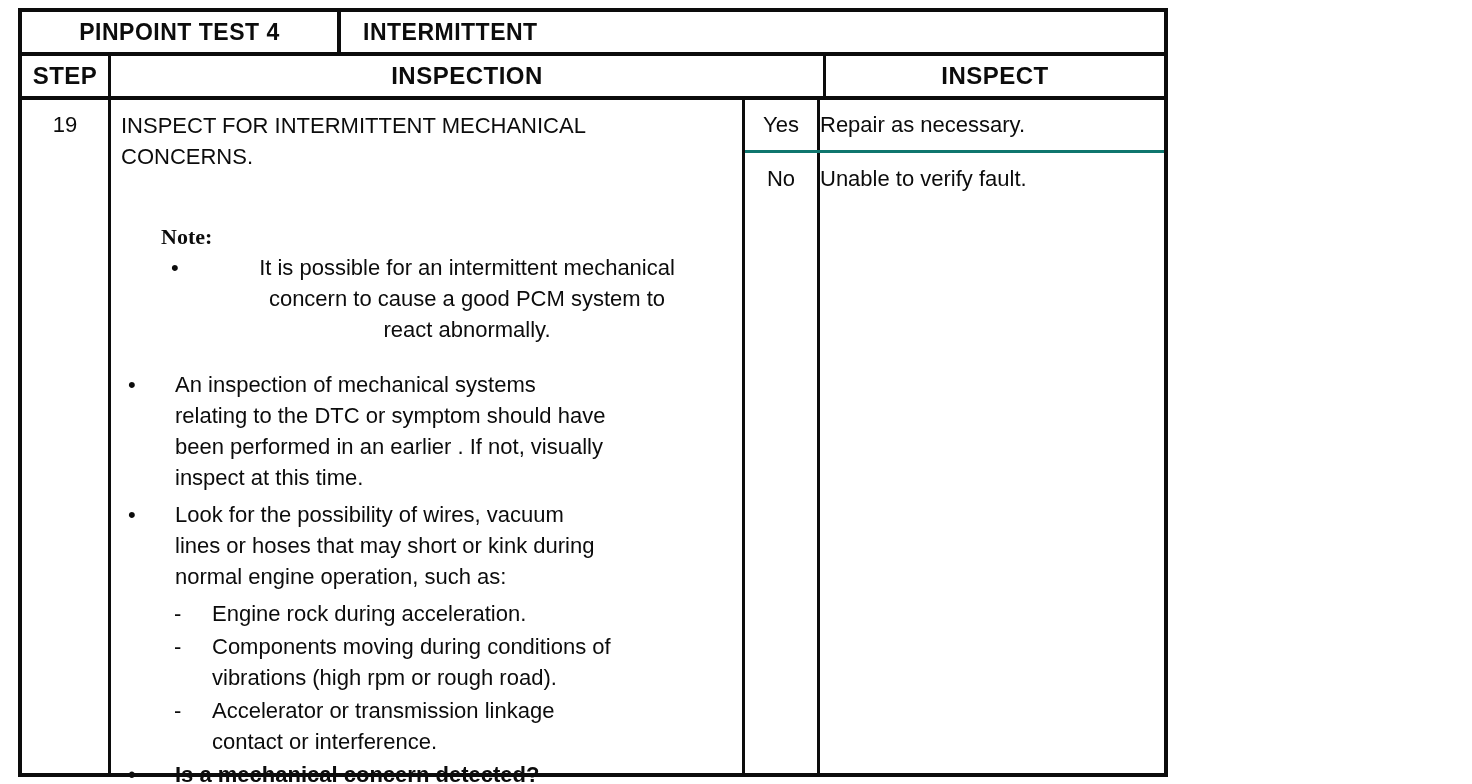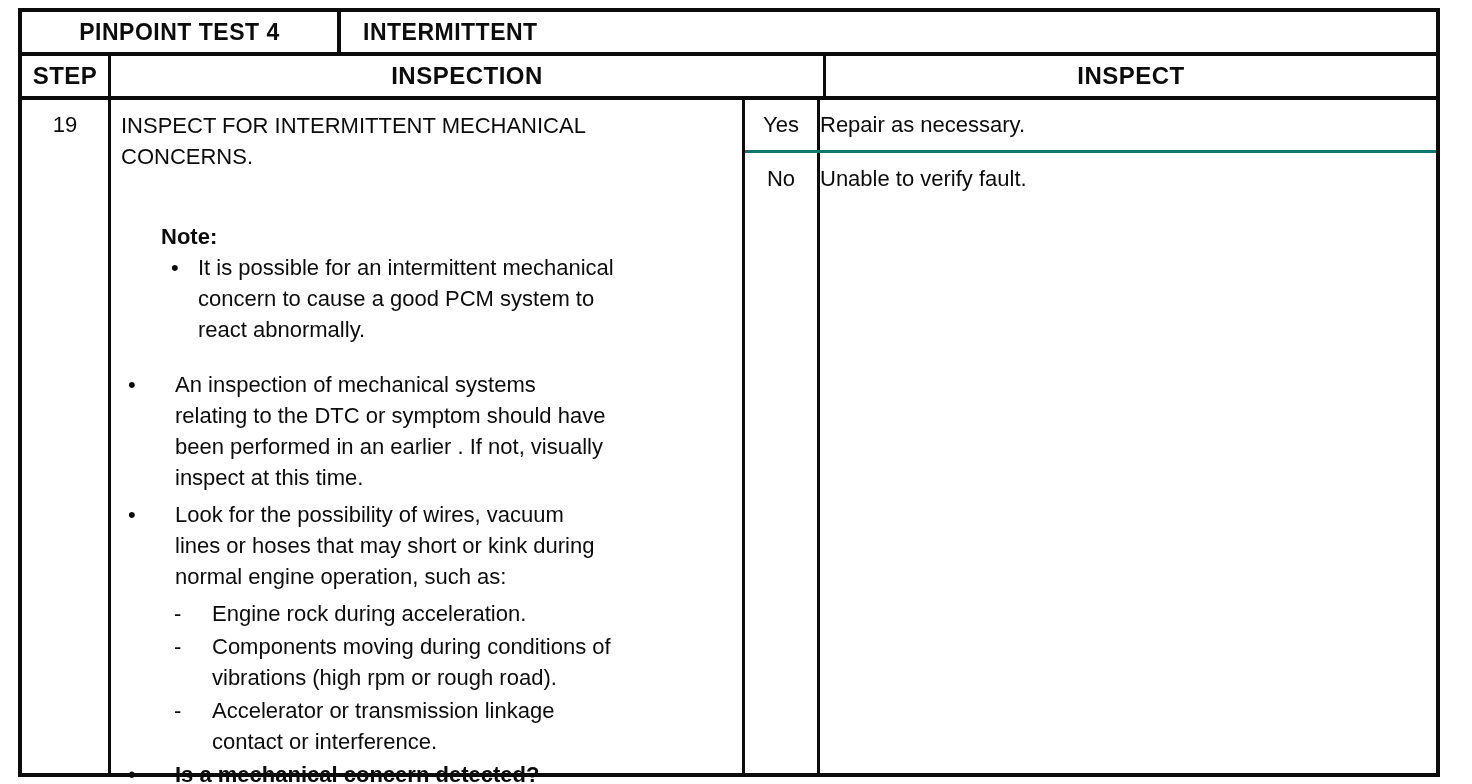--- a/index.html
+++ b/index.html
@@ -13,21 +13,21 @@
     position: relative;
     width: 1472px;
     height: 784px;
     background: #ffffff;
     overflow: hidden;
   }
   .doc-table {
     position: absolute;
     left: 18px;
     top: 8px;
-    width: 1422px;
+    width: 1150px;
     height: 769px;
     box-sizing: border-box;
     border: 4px solid #0c0c0c;
     display: flex;
     flex-direction: column;
     background: #fff;
   }
   .row { display: flex; box-sizing: border-box; }
   .cell { box-sizing: border-box; }
 
@@ -70,26 +70,26 @@
     border-right: 3px solid #0c0c0c;
     padding: 10px 6px 0 10px;
     font-size: 22px;
     line-height: 31px;
   }
   .pre { white-space: pre-line; }
 
   .insp-title { margin-bottom: 49px; }
 
   .note-block { margin-left: 40px; margin-bottom: 24px; }
-  .note-label { font-weight: bold; }
+  .note-label { font-weight: bold; font-family: Liberation Serif, serif; }
   .note-item { display: flex; }
   .note-item .marker {
     width: 37px; padding-left: 10px; box-sizing: border-box; flex: none;
   }
-  .note-item .txt { flex: 1; }
+  .note-item .txt { flex: 1; text-align: center; }
 
   .bullet-item { display: flex; margin-bottom: 6px; }
   .bullet-item .marker {
     width: 54px; padding-left: 7px; box-sizing: border-box; flex: none;
   }
   .bullet-item .txt { flex: 1; }
 
   .dash-item { margin-left: 53px; margin-bottom: 2px; }
   .dash-item .marker { width: 38px; padding-left: 0; }
 

